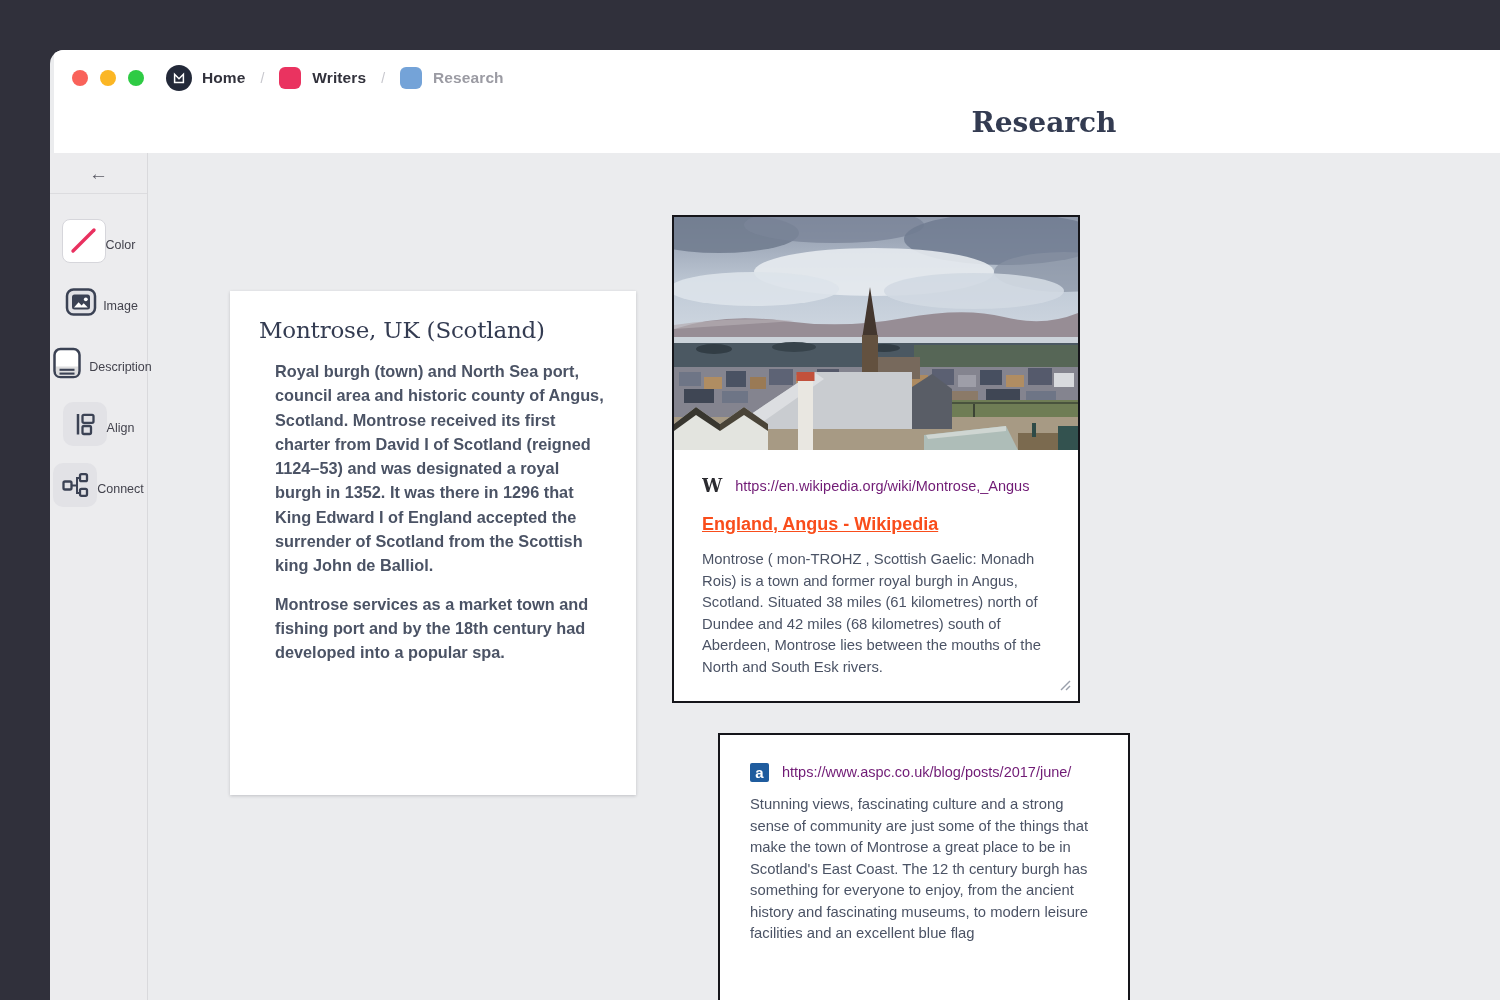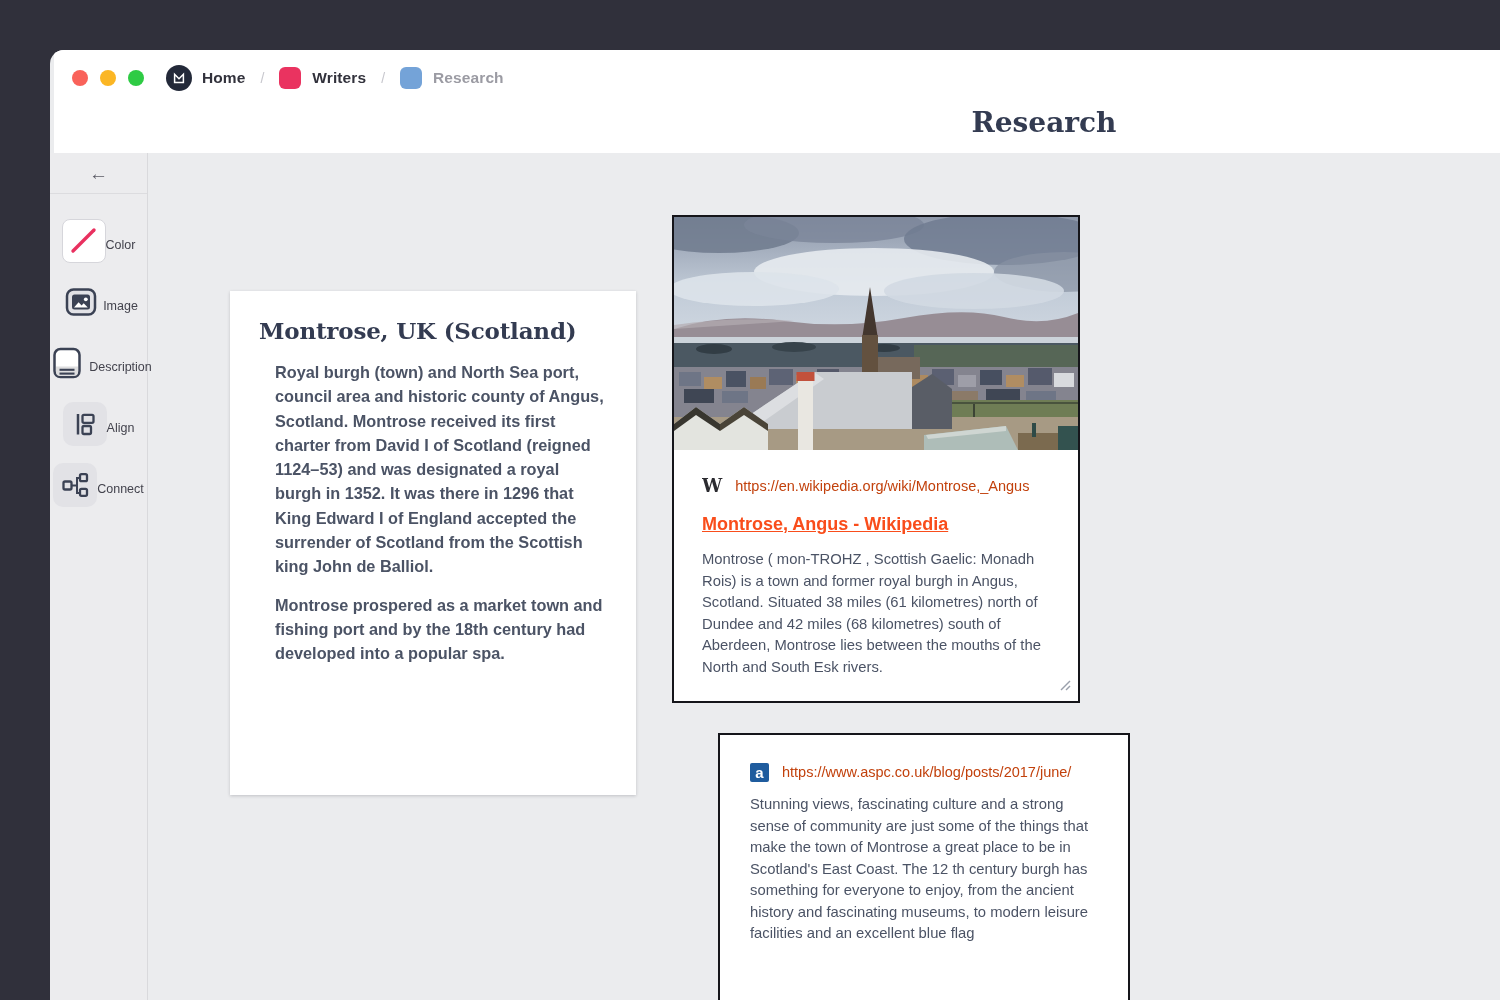--- a/index.html
+++ b/index.html
@@ -45,41 +45,41 @@
   .tool-btn-white{background:#ffffff;border:1px solid #d6d6db;border-radius:8px;box-sizing:border-box;}
   .tool-label{margin-top:7px;font-size:12.5px;color:#43434d;}
   
   .card{position:absolute;background:#ffffff;box-sizing:border-box;}
   .note-card{
     left:180px;top:241px;width:406px;height:504px;
     box-shadow:0 1px 3px rgba(48,48,60,.22);
     padding:26px 29px;
   }
   .note-title{
-    font-family:"DejaVu Serif", serif;font-weight:bold;font-size:23px;color:#333b51;
+    font-family:"DejaVu Serif", serif;font-weight:normal;font-size:23px;color:#333b51;
     margin:0 0 16px 0;letter-spacing:-.2px;
   }
   .note-p{font-size:16.3px;line-height:24.3px;color:#4b5365;margin:0 0 14px 16px;font-weight:bold;}
   .web-card{border:2px solid #15151a;}
   .wiki-card{left:622px;top:165px;width:408px;height:488px;}
   .aspc-card{left:668px;top:683px;width:412px;height:430px;}
   .web-photo{display:block;width:100%;height:233px;}
   .web-body{padding:26px 28px 0 28px;position:relative;}
   .aspc-card .web-body{padding:27px 30px 0 30px;}
   .url-row{display:flex;align-items:center;height:20px;overflow:hidden;}
   .favicon-w{
     font-family:"DejaVu Serif", serif;font-weight:bold;font-size:18px;color:#2b2b30;
     margin-right:13px;line-height:1;
   }
   .favicon-a{
     width:19px;height:19px;background:#1f5c9e;border-radius:2px;color:#fff;
     font-size:15px;font-weight:bold;display:flex;align-items:center;justify-content:center;
     margin-right:13px;line-height:1;
   }
-  .url-text{font-size:14.5px;color:#c2410c;white-space:nowrap;overflow:hidden;flex:1;}
+  .url-text{font-size:14.5px;color:#701a75;white-space:nowrap;overflow:hidden;flex:1;}
   .web-link{
     display:inline-block;margin-top:15px;font-size:18px;font-weight:bold;color:#f94d1b;
     text-decoration:underline;line-height:26px;cursor:pointer;
   }
   .web-desc{margin-top:12px;font-size:14.8px;line-height:21.5px;color:#4b5365;}
   .resize-handle{position:absolute;right:6px;bottom:5px;cursor:nwse-resize;}
 </style>
 </head>
 <body>
 
@@ -180,21 +180,21 @@
         </span>
         <span class="tool-label">Connect</span>
       </div>
 
     </div>
   </div>
 
   <div class="card note-card">
     <h2 class="note-title">Montrose, UK (Scotland)</h2>
     <p class="note-p">Royal burgh (town) and North Sea port, council area and historic county of Angus, Scotland. Montrose received its first charter from David I of Scotland (reigned 1124–53) and was designated a royal burgh in 1352. It was there in 1296 that King Edward I of England accepted the surrender of Scotland from the Scottish king John de Balliol.</p>
-    <p class="note-p">Montrose prospered as a market town and fishing port and by the 18th century had developed into a popular spa.</p>
+    <p class="note-p">Montrose services as a market town and fishing port and by the 18th century had developed into a popular spa.</p>
   </div>
 
   <div class="card web-card wiki-card">
     <svg class="web-photo" viewBox="0 0 404 233" preserveAspectRatio="none">
       <defs>
         <linearGradient id="sky" x1="0" y1="0" x2="0" y2="1">
           <stop offset="0" stop-color="#8e98aa"></stop>
           <stop offset="0.55" stop-color="#c2ccd8"></stop>
           <stop offset="1" stop-color="#d3dae3"></stop>
         </linearGradient>
@@ -262,21 +262,21 @@
       <rect x="344" y="216" width="60" height="17" fill="#7b6a4f"></rect>
       <rect x="384" y="209" width="20" height="24" fill="#33524f"></rect>
       <rect x="358" y="206" width="4" height="14" fill="#2e4a47"></rect>
     </svg>
 
     <div class="web-body">
       <div class="url-row">
         <span class="favicon-w">W</span>
         <span class="url-text">https://en.wikipedia.org/wiki/Montrose,_Angus</span>
       </div>
-      <a class="web-link">Montrose, Angus - Wikipedia</a>
+      <a class="web-link">England, Angus - Wikipedia</a>
       <div class="web-desc">Montrose ( mon-TROHZ , Scottish Gaelic: Monadh Rois) is a town and former royal burgh in Angus, Scotland. Situated 38 miles (61 kilometres) north of Dundee and 42 miles (68 kilometres) south of Aberdeen, Montrose lies between the mouths of the North and South Esk rivers.</div>
     </div>
 
     <span class="resize-handle">
       <svg width="14" height="14" viewBox="0 0 14 14">
         <line x1="3" y1="12" x2="12" y2="3" stroke="#9aa0ab" stroke-width="1.4"></line>
         <line x1="8" y1="12" x2="12" y2="8" stroke="#9aa0ab" stroke-width="1.4"></line>
       </svg>
     </span>
   </div>

